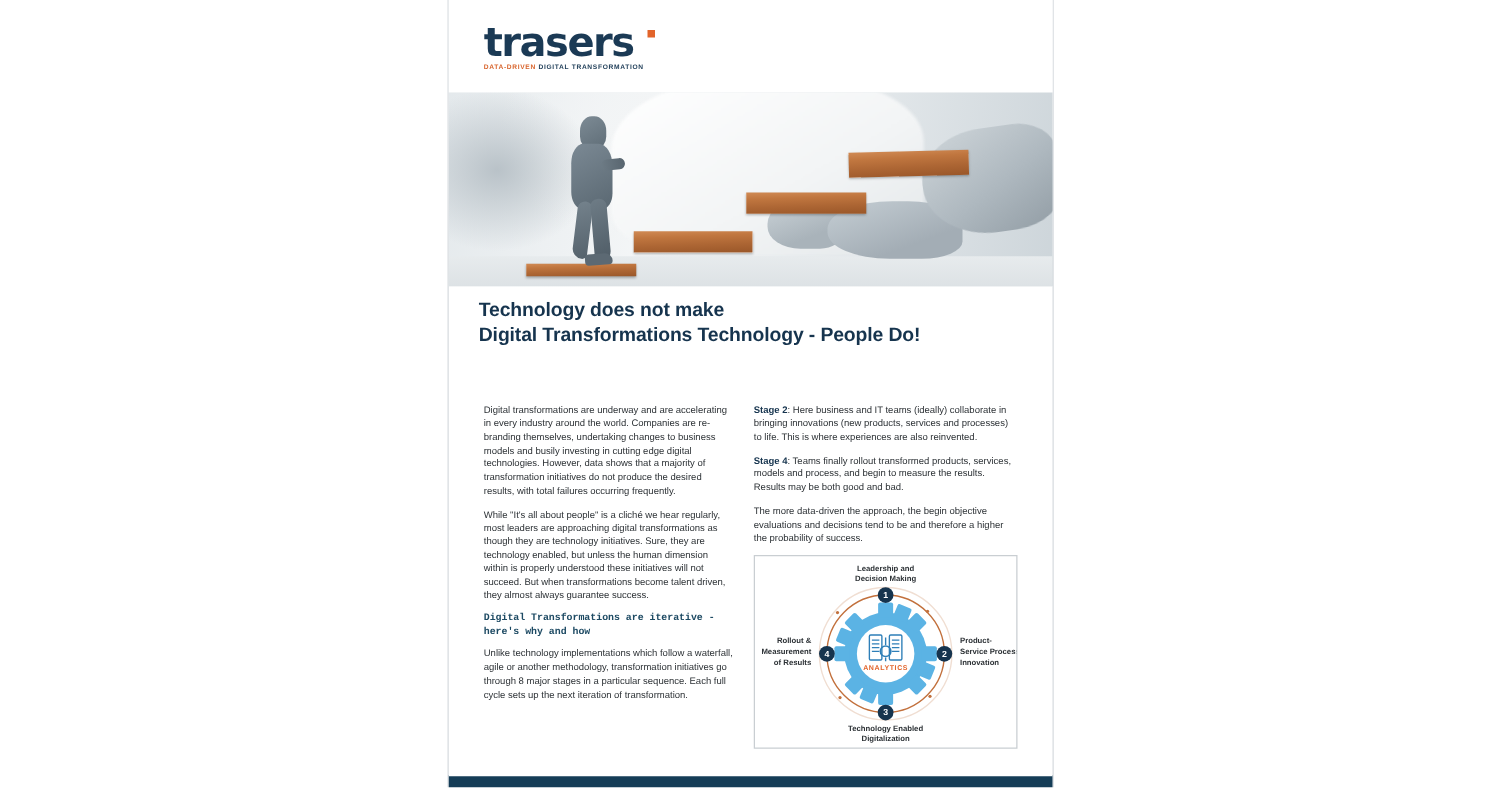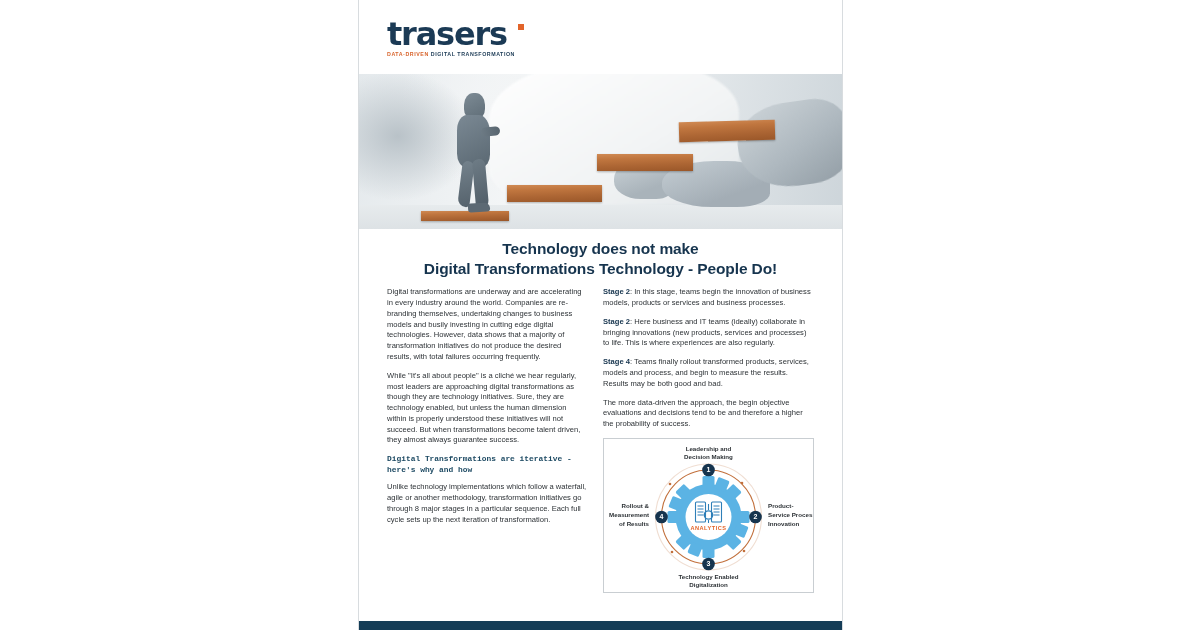--- a/index.html
+++ b/index.html
@@ -174,39 +174,39 @@
     position: absolute; left: 16px; top: 110px;
     width: 22px; height: 9px;
     background: #5c6973;
     border-radius: 4px 8px 4px 4px;
     transform: rotate(-4deg);
   }
 
   
   .title-block {
     padding: 10px 24px 6px 24px;
-    text-align: center;
     flex: 0 0 auto;
   }
   .title-line {
     font-family: "Liberation Sans", sans-serif;
     font-size: 15.5px;
     font-weight: bold;
     color: #16344e;
     line-height: 1.3;
     letter-spacing: -0.1px;
   }
 
   
   .body-cols {
     flex: 1 1 auto;
     display: flex;
     gap: 16px;
     padding: 2px 28px 0 28px;
     min-height: 0;
+    margin-top: 36px;
   }
   .col { width: 50%; }
 
   p.para {
     font-family: "Liberation Sans", sans-serif;
     font-size: 7.6px;
     line-height: 1.42;
     color: #2d3236;
     margin-bottom: 8px;
     text-align: left;
@@ -287,22 +287,21 @@
     <div class="body-cols">
 
       <div class="col">
         <p class="para">Digital transformations are underway and are accelerating in every industry around the world. Companies are re-branding themselves, undertaking changes to business models and busily investing in cutting edge digital technologies. However, data shows that a majority of transformation initiatives do not produce the desired results, with total failures occurring frequently.</p>
         <p class="para">While "It's all about people" is a cliché we hear regularly, most leaders are approaching digital transformations as though they are technology initiatives. Sure, they are technology enabled, but unless the human dimension within is properly understood these initiatives will not succeed. But when transformations become talent driven, they almost always guarantee success.</p>
         <div class="sub-head">Digital Transformations are iterative - here's why and how</div>
         <p class="para">Unlike technology implementations which follow a waterfall, agile or another methodology, transformation initiatives go through 8 major stages in a particular sequence. Each full cycle sets up the next iteration of transformation.</p>
       </div>
 
       <div class="col">
-        <p class="para"><span class="stage-key">Stage 2</span><span>: In this stage, teams begin the innovation of business models, products or services and business processes.</span></p>
-        <p class="para"><span class="stage-key">Stage 2</span><span>: Here business and IT teams (ideally) collaborate in bringing innovations (new products, services and processes) to life. This is where experiences are also regularly.</span></p>
+        <p class="para"><span class="stage-key">Stage 2</span><span>: Here business and IT teams (ideally) collaborate in bringing innovations (new products, services and processes) to life. This is where experiences are also reinvented.</span></p>
         <p class="para"><span class="stage-key">Stage 4</span><span>: Teams finally rollout transformed products, services, models and process, and begin to measure the results. Results may be both good and bad.</span></p>
         <p class="para">The more data-driven the approach, the begin objective evaluations and decisions tend to be and therefore a higher the probability of success.</p>
 
         <div class="diagram-box">
           <svg width="209" height="153" viewBox="0 0 209 153">
             <defs>
               <marker id="ah" markerWidth="5" markerHeight="5" refX="3" refY="2.2" orient="auto">
                 <path d="M0,0 L4.6,2.2 L0,4.4 z" fill="#c2703c"></path>
               </marker>
             </defs>

